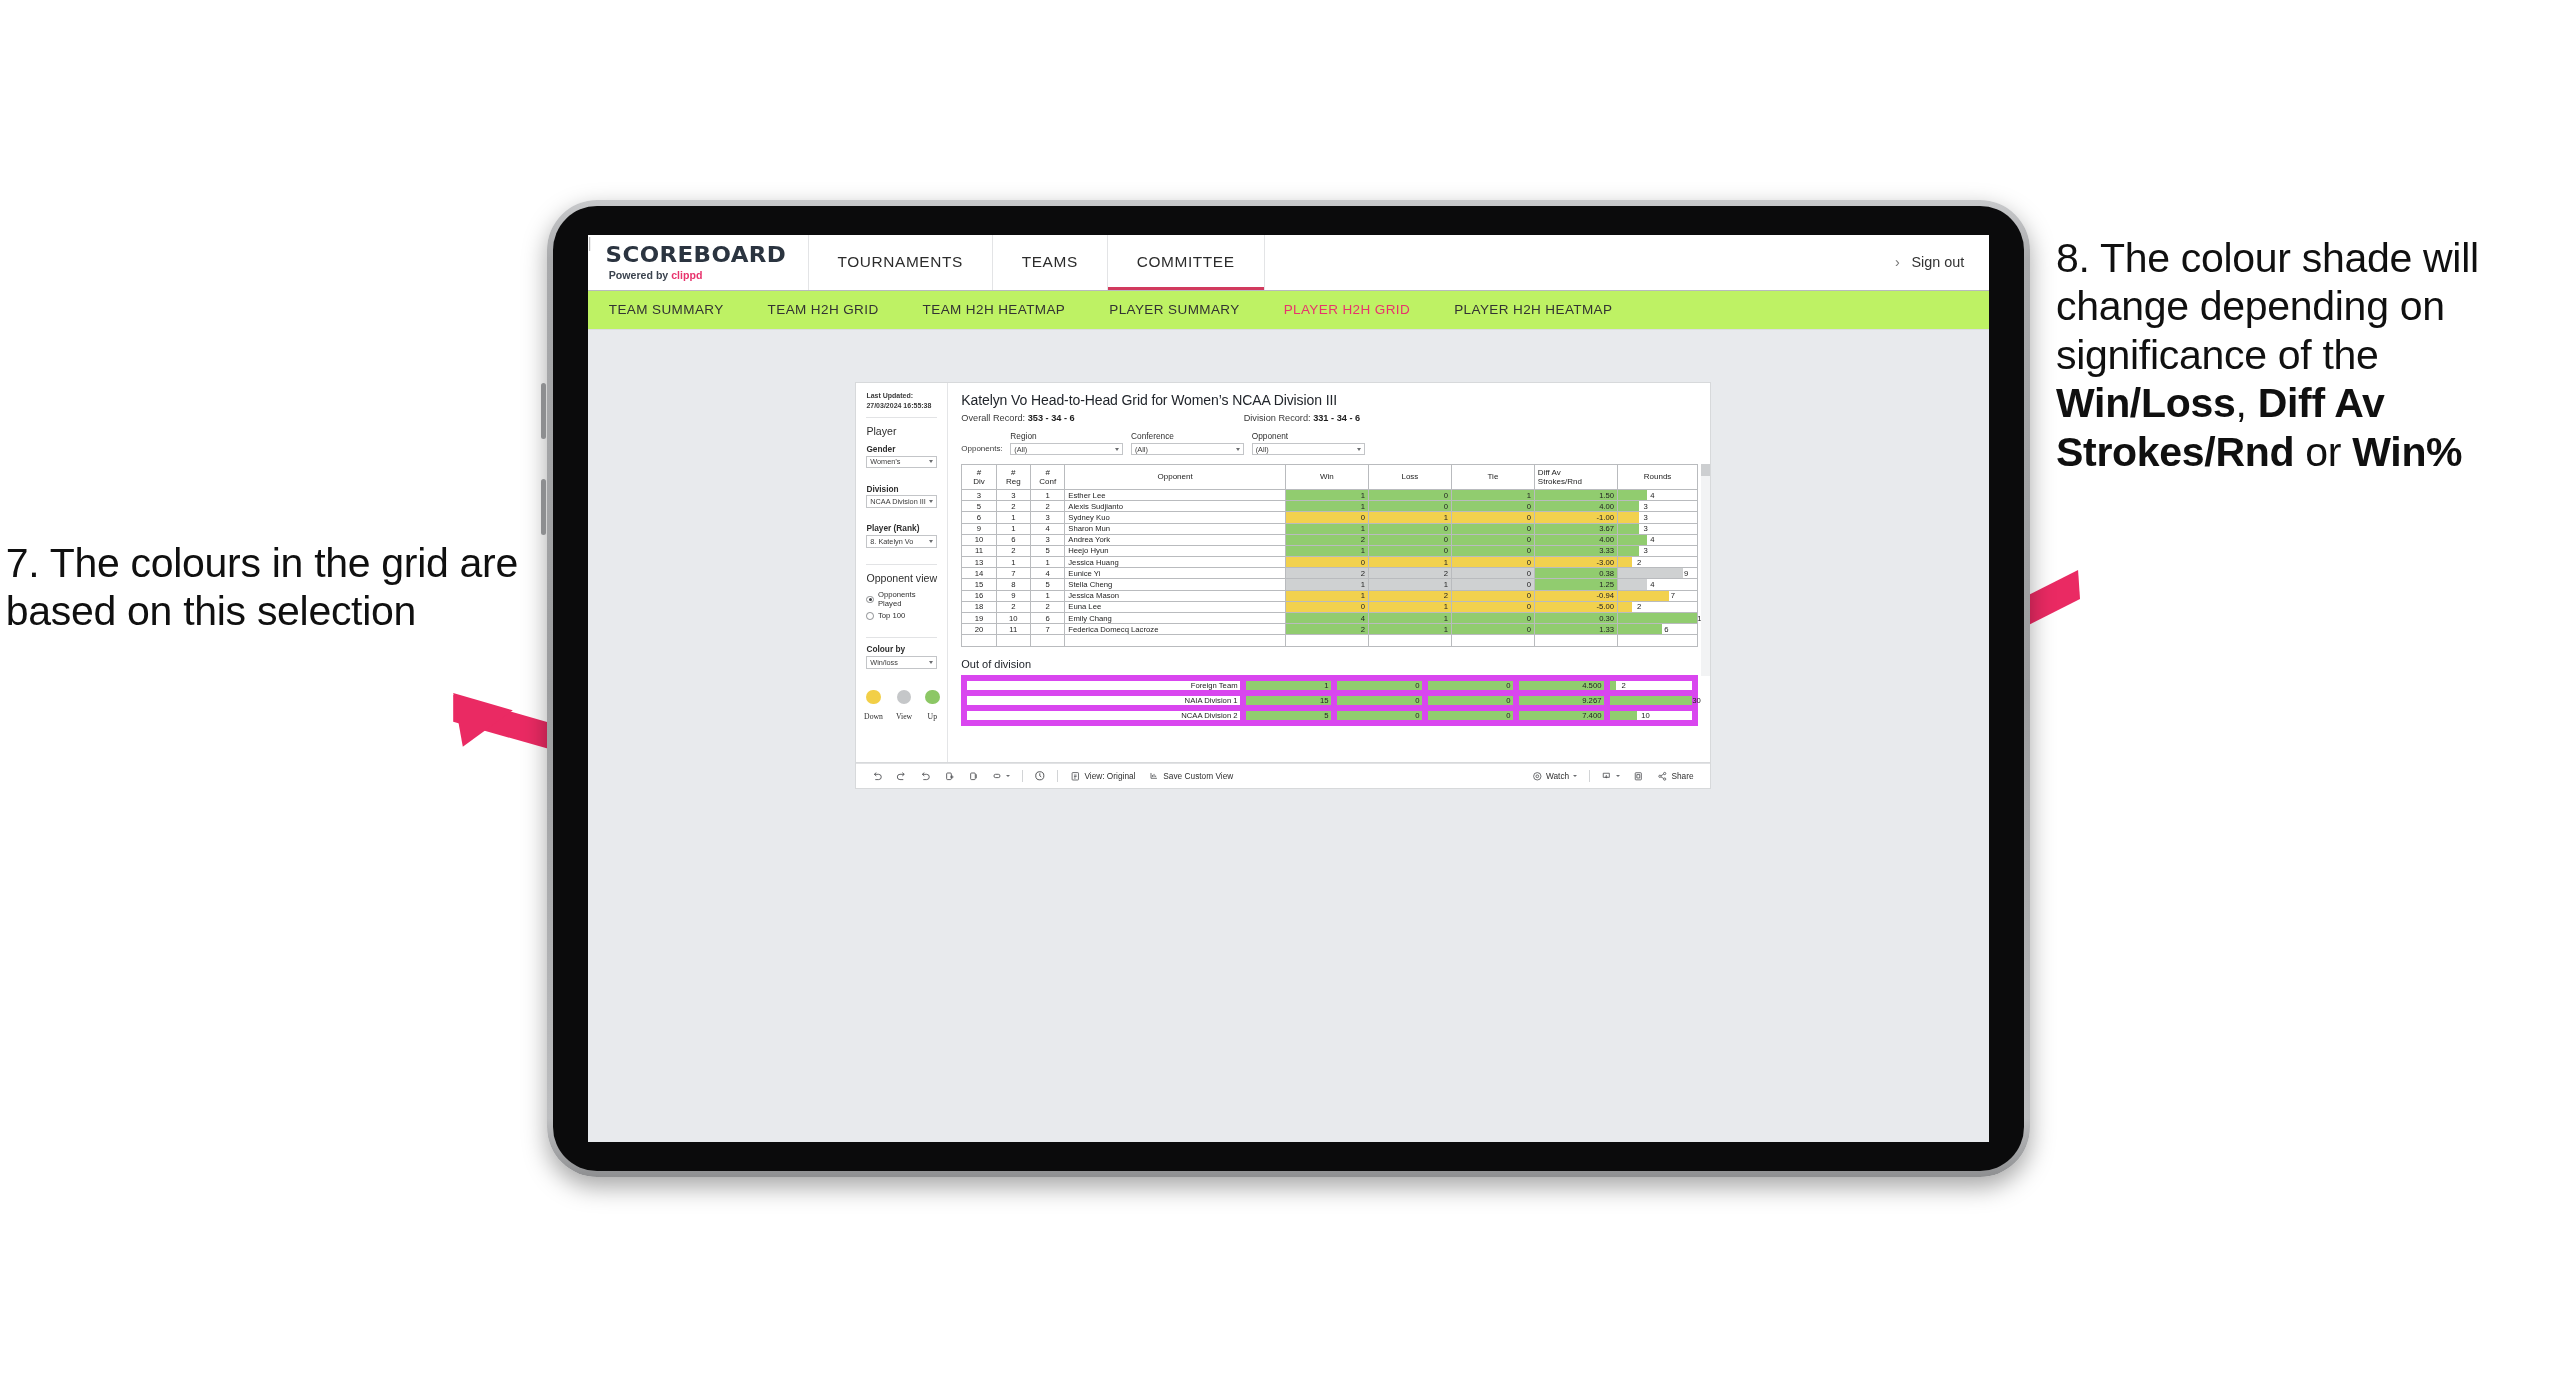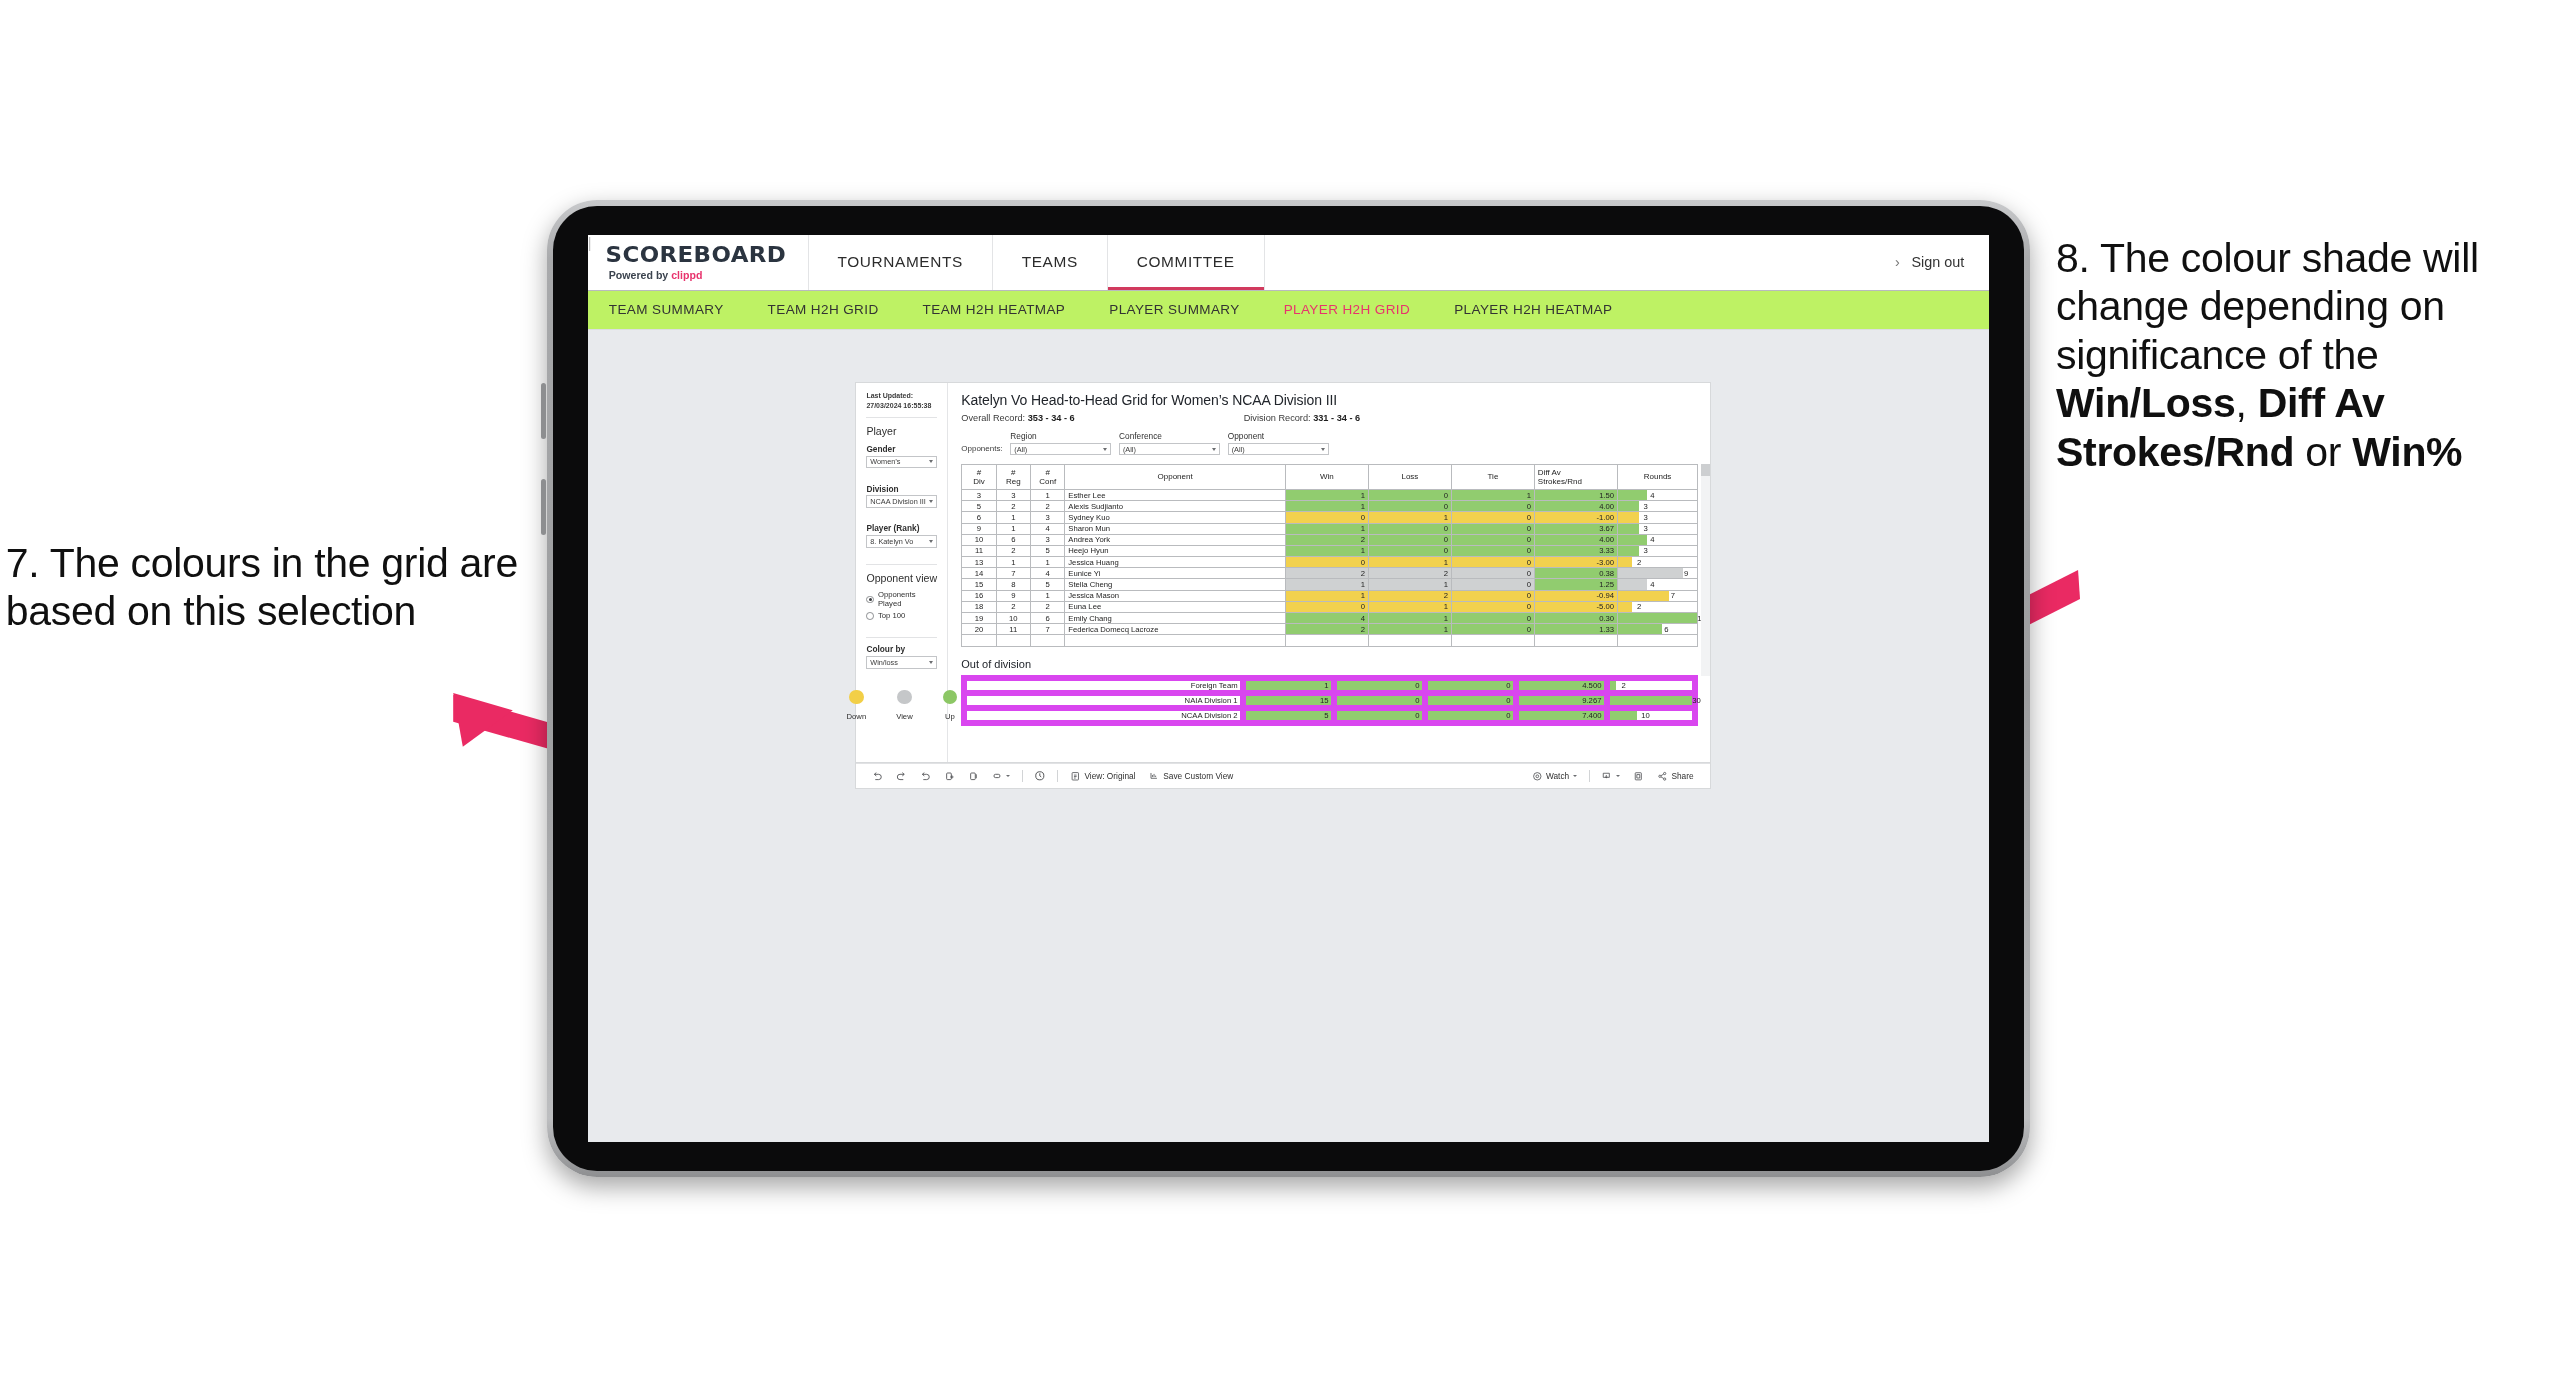--- a/index.html
+++ b/index.html
@@ -136,37 +136,37 @@
   .radio {
     width: 7.7px; height: 7.7px; border-radius: 50%;
     border: 1px solid #8c8e91; background:#fff; position: relative; flex: none;
   }
   .radio.on::after {
     content:''; position:absolute; left:1.5px; top:1.5px;
     width:3.1px; height:3.1px; border-radius:50%; background:#3a3c3f;
   }
   .radio-lbl { font-size: 7.7px; color:#2f2f2f; }
 
-  .legend { display:flex; justify-content:center; gap: 30px; margin-top: 21px; }
+  .legend { display:flex; justify-content:center; gap: 13px; margin-top: 21px; font-family: Liberation Serif, serif; }
   .lg { text-align:center; }
   .dot { width: 14.4px; height: 14.4px; border-radius: 50%; margin: 0 auto; }
   .lg-lbl { font-size: 7.7px; color:#2c2c2c; margin-top: 7.7px; }
 
   
   .main { flex: 1; padding: 9.6px 11.6px 0 13.5px; position: relative; overflow: hidden; }
   .viz-title { font-size: 14px; color:#21252b; font-weight: 400; letter-spacing: -0.1px; }
   .records { display:flex; margin-top: 4.8px; font-size: 9.2px; color:#3a3a3a; }
   .records .r2 { margin-left: 169px; }
   .records b { font-weight: 700; color:#1d1d1d; }
 
   .filters { display:flex; align-items:flex-end; margin-top: 7.7px; gap: 7.7px; }
   .filters .opp-lbl { font-size: 8px; color:#3a3a3a; padding-bottom: 1.9px; }
   .fcol { display:flex; flex-direction:column; }
   .fcol .fl { font-size: 8.3px; color:#2f2f2f; margin-bottom: 1.9px; }
-  .fcol .sel { width: 101px; text-align: right; }
+  .fcol .sel { width: 113px; text-align: right; }
 
   
   .tbl-wrap { margin-top: 8.7px; position: relative; }
   table.grid { border-collapse: collapse; table-layout: fixed; width: 100%; }
   table.grid th, table.grid td {
     border: 1px solid #b9bbbe; font-size: 7.7px; color:#232323;
     height: 11.2px; padding: 0 2.9px; font-weight: 400; background:#fff;
   }
   table.grid th { text-align:center; font-weight:400; height: 25px; line-height:1.15; font-size:8px;}
   .c-num { width: 24px; text-align: center; }

